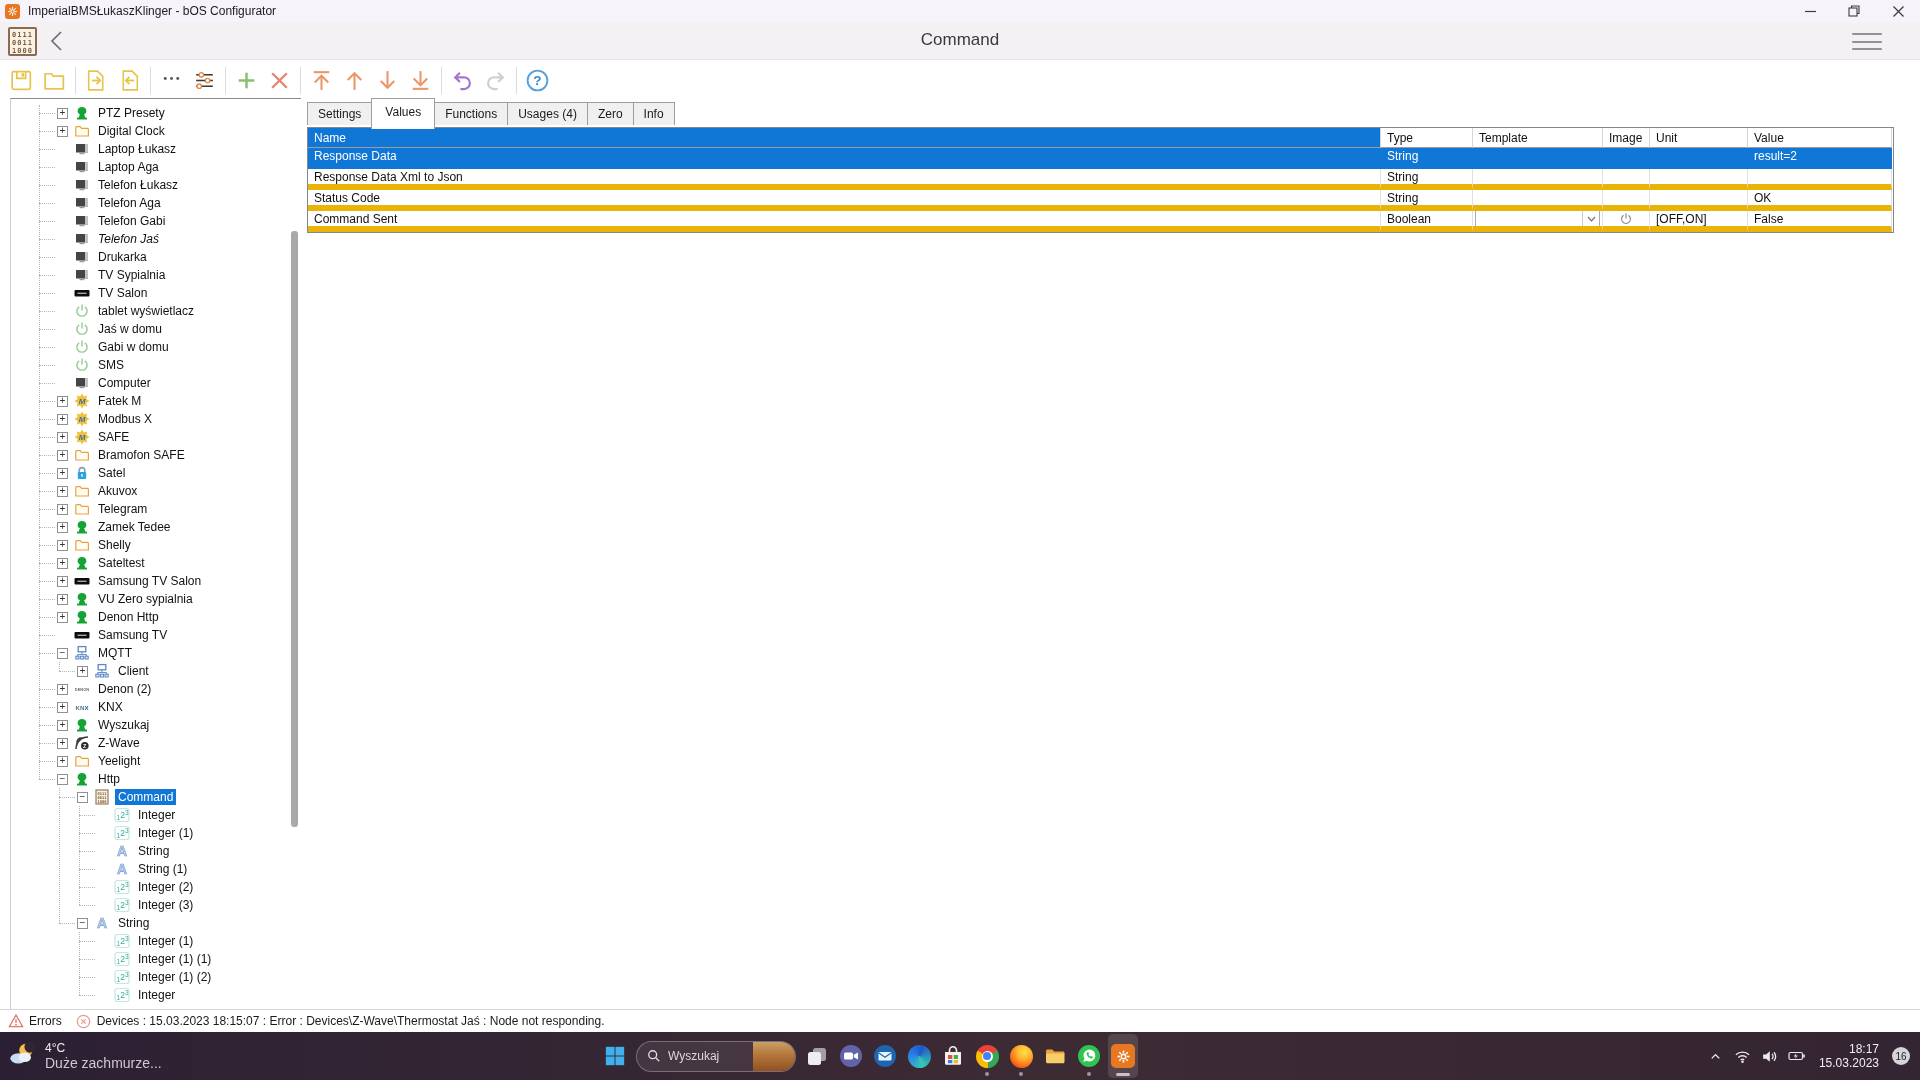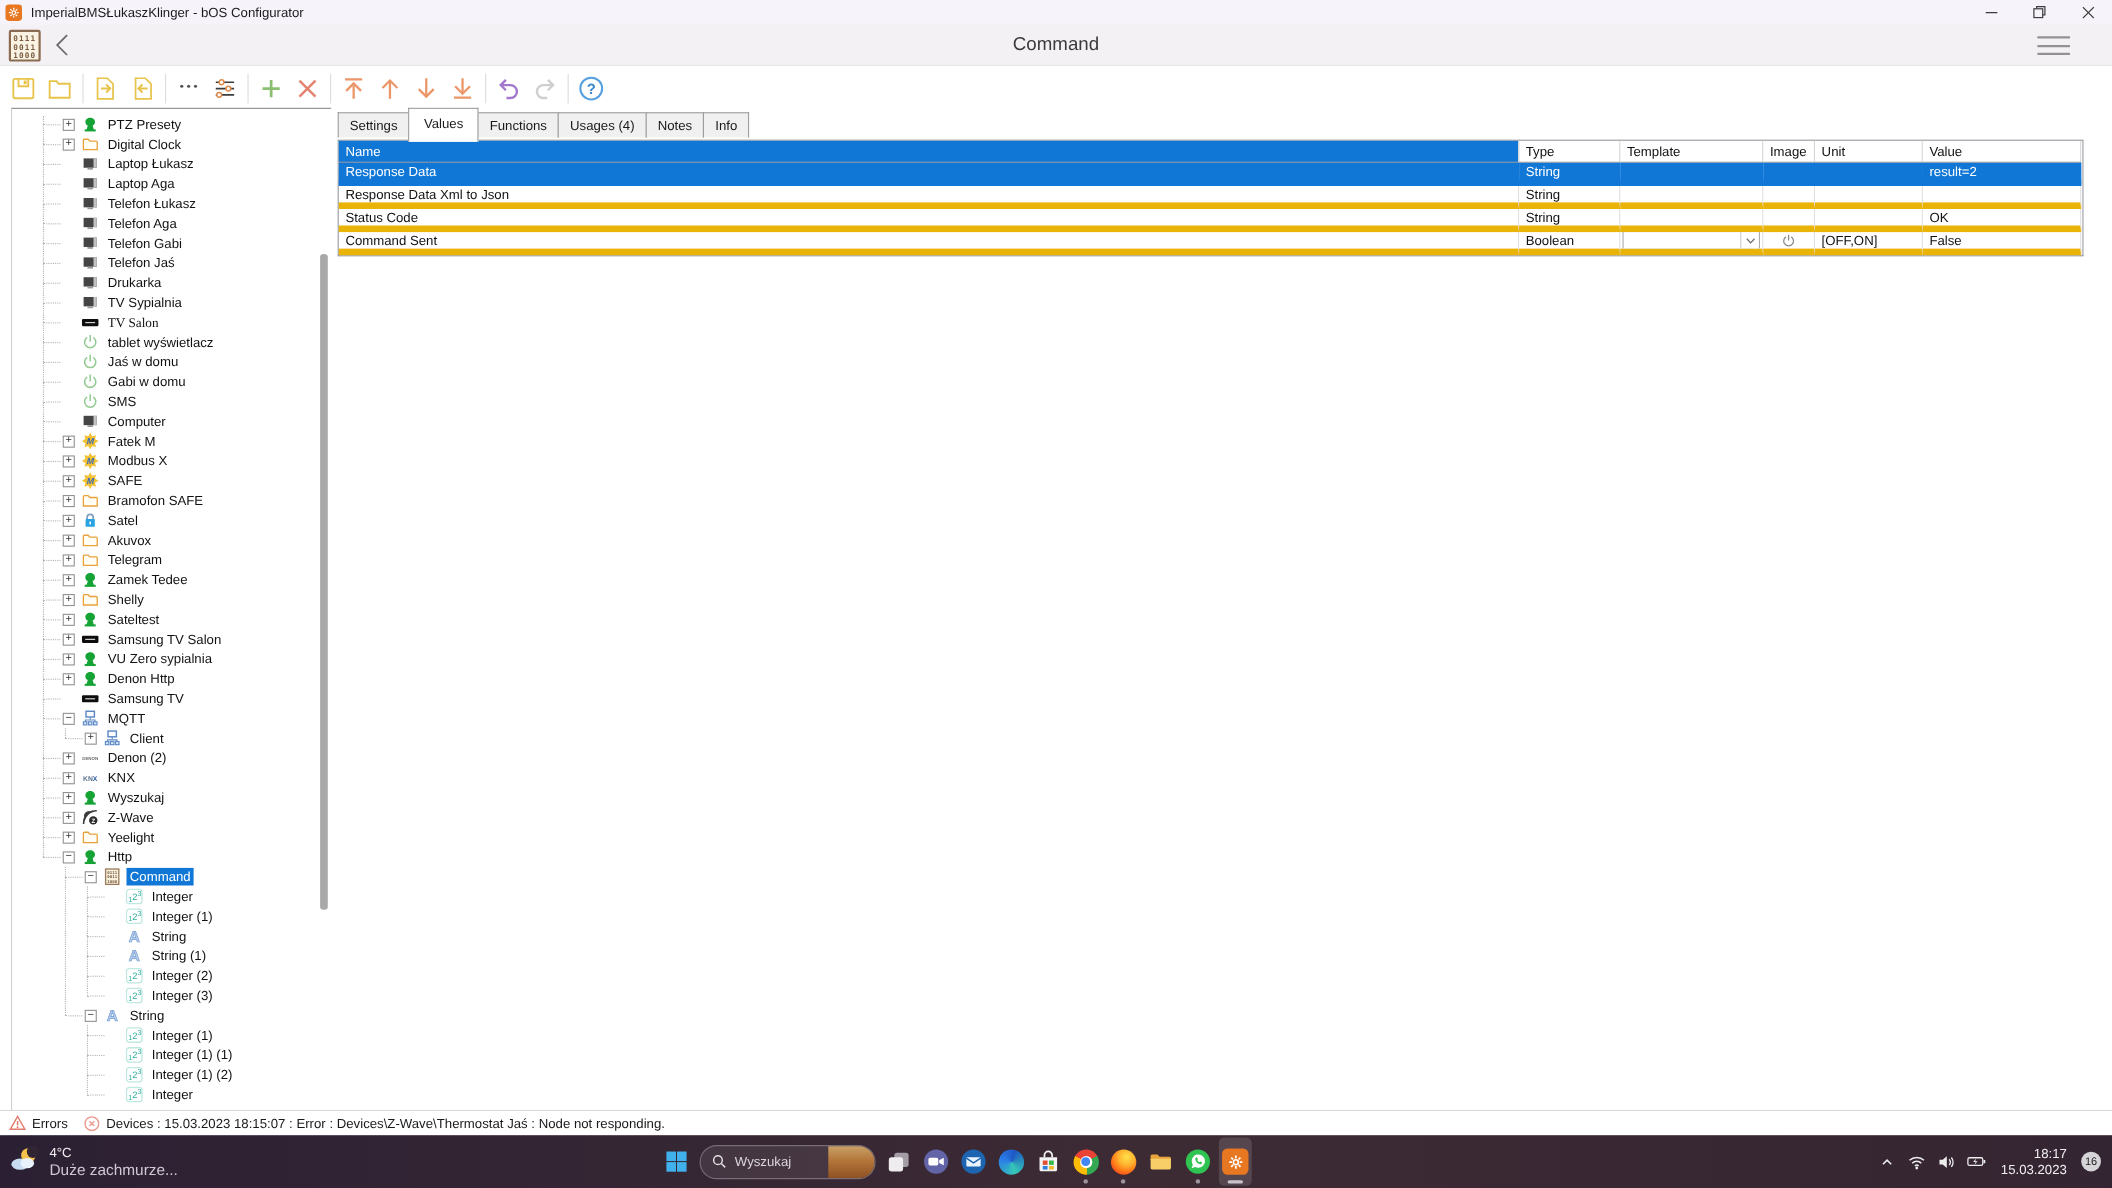--- a/index.html
+++ b/index.html
@@ -379,21 +379,21 @@
         <div class="exp-spacer"></div>
         <span class="t-ico">
           <svg width="16" height="16" viewBox="0 0 16 16">
             <rect x="2" y="3" width="12" height="8.5" fill="#454545"></rect>
             <rect x="11" y="3" width="3" height="8.5" fill="#c2c2c2"></rect>
             <rect x="5.5" y="11.5" width="5" height="1.7" fill="#9a9a9a"></rect>
           </svg>
         </span>
         <span class="t-label">Telefon Gabi</span>
       </div>
-      <div class="tree-row" style="padding-left: 46px; --stub: 28px;">
+      <div class="tree-row" style="padding-left: 46px; font-style: italic; --stub: 28px;">
         <div class="exp-spacer"></div>
         <span class="t-ico">
           <svg width="16" height="16" viewBox="0 0 16 16">
             <rect x="2" y="3" width="12" height="8.5" fill="#454545"></rect>
             <rect x="11" y="3" width="3" height="8.5" fill="#c2c2c2"></rect>
             <rect x="5.5" y="11.5" width="5" height="1.7" fill="#9a9a9a"></rect>
           </svg>
         </span>
         <span class="t-label">Telefon Jaś</span>
       </div>
@@ -412,21 +412,21 @@
         <div class="exp-spacer"></div>
         <span class="t-ico">
           <svg width="16" height="16" viewBox="0 0 16 16">
             <rect x="2" y="3" width="12" height="8.5" fill="#454545"></rect>
             <rect x="11" y="3" width="3" height="8.5" fill="#c2c2c2"></rect>
             <rect x="5.5" y="11.5" width="5" height="1.7" fill="#9a9a9a"></rect>
           </svg>
         </span>
         <span class="t-label">TV Sypialnia</span>
       </div>
-      <div class="tree-row" style="padding-left: 46px; font-family: Liberation Serif, serif; --stub: 28px;">
+      <div class="tree-row" style="padding-left: 46px; --stub: 28px;">
         <div class="exp-spacer"></div>
         <span class="t-ico">
           <svg width="16" height="16" viewBox="0 0 16 16">
             <rect x="0.5" y="5" width="15" height="6.5" rx="1" fill="#0d0d0d"></rect>
             <rect x="3.5" y="7.7" width="9" height="1.1" fill="#cfcfcf"></rect>
           </svg>
         </span>
         <span class="t-label">TV Salon</span>
       </div>
       <div class="tree-row" style="padding-left: 46px; --stub: 28px;">
@@ -843,21 +843,21 @@
     </div>
   <div class="tree-scroll"></div>
 </div>
 
 <div class="main-panel">
   <div class="tabs" id="tabs">
       <div class="tab">Settings</div>
       <div class="tab selected">Values</div>
       <div class="tab">Functions</div>
       <div class="tab">Usages (4)</div>
-      <div class="tab">Notes</div>
+      <div class="tab">Zero</div>
       <div class="tab">Info</div>
     </div>
   <div class="grid" id="grid">
       <div class="g-row header">
         <div class="g-cell hdr-name" style="width: 1073px;">Name</div>
         <div class="g-cell" style="width: 92px;">Type</div>
         <div class="g-cell" style="width: 130px;">Template</div>
         <div class="g-cell" style="width: 47px;">Image</div>
         <div class="g-cell" style="width: 98px;">Unit</div>
         <div class="g-cell" style="width: 144px;">Value</div>

